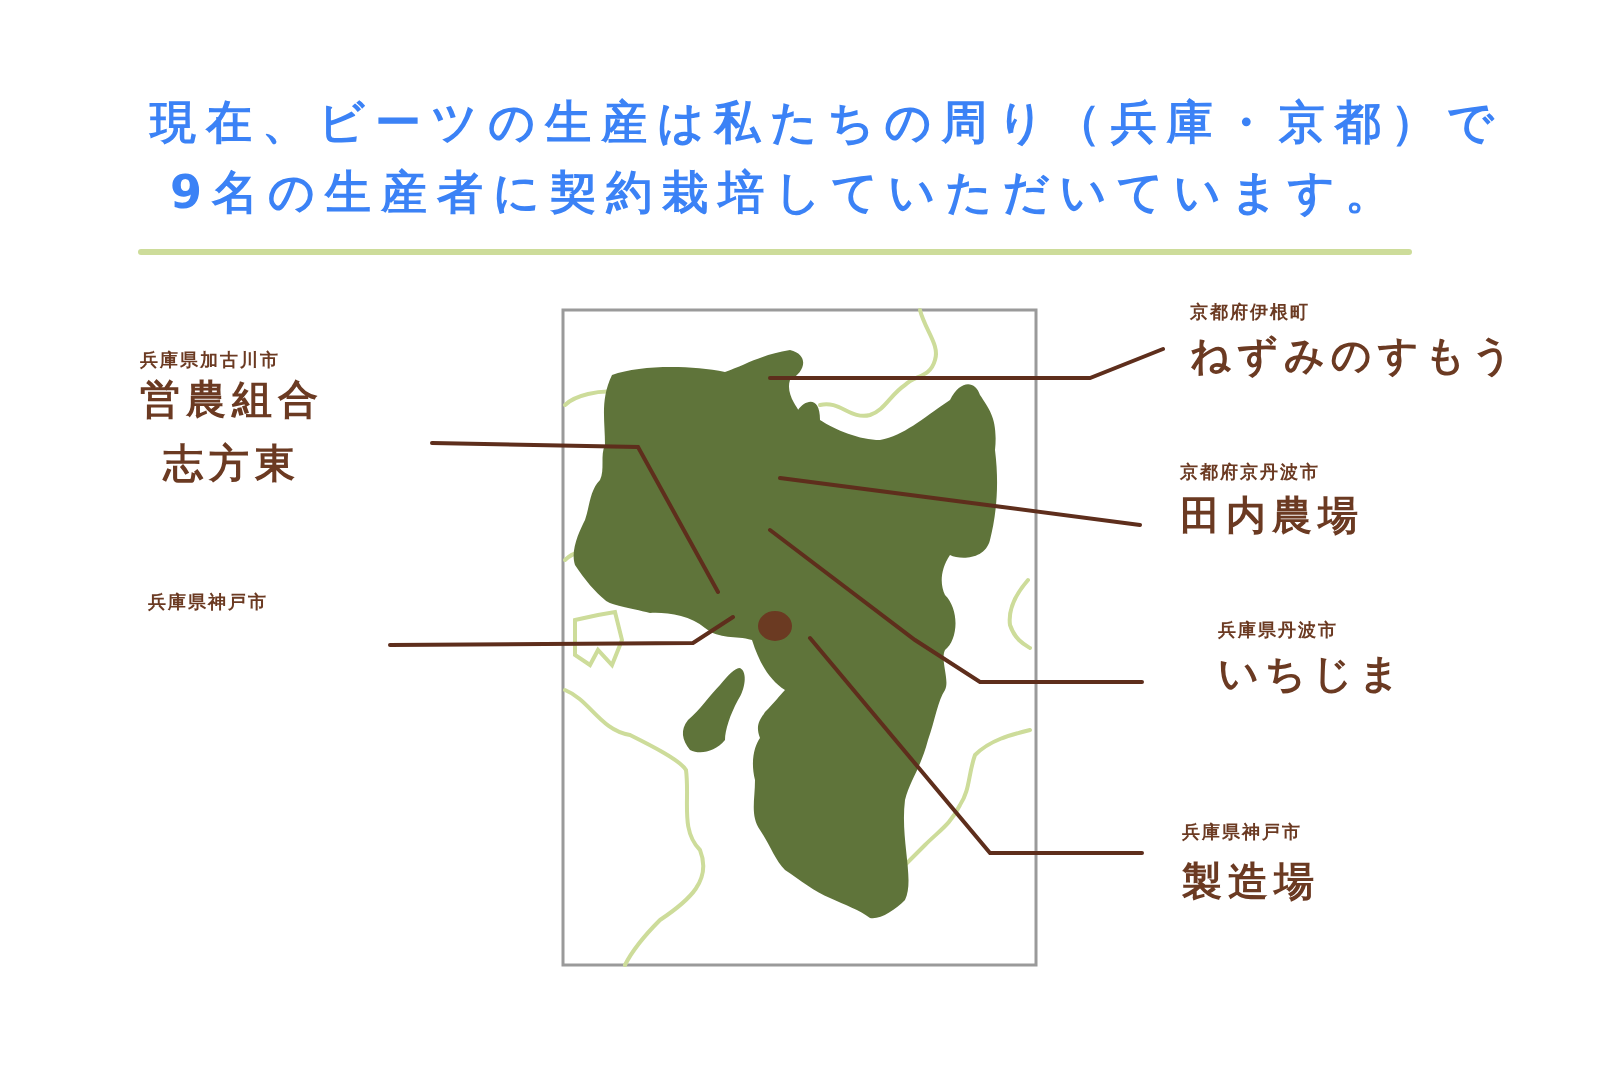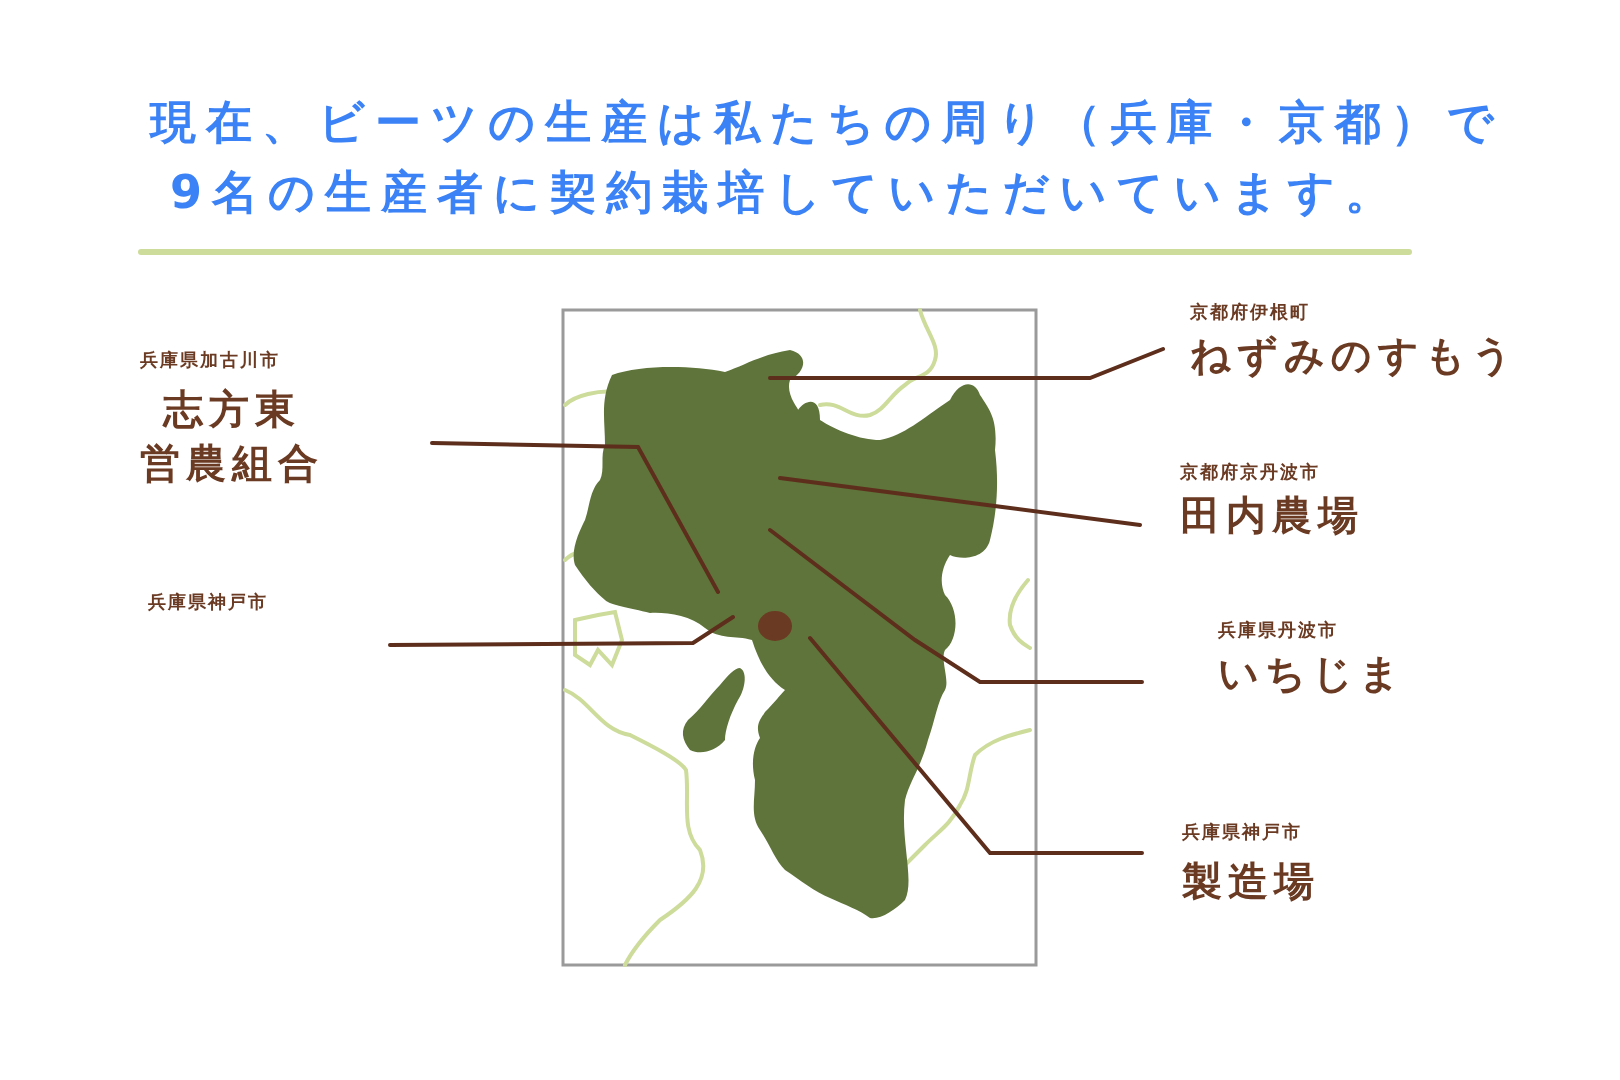--- a/index.html
+++ b/index.html
@@ -49,22 +49,22 @@
     <path d="M1142,853 L990,853 L810,638"></path>
     <path d="M432,443 L638,447 L718,592"></path>
     <path d="M390,645 L693,643 L733,617"></path>
   </g>
 
   <ellipse cx="775" cy="626" rx="17" ry="15" fill="#6b3a22"></ellipse>
 </svg>
 
 <div class="label" style="left:140px; top:348px;">
   <div class="addr">兵庫県加古川市</div>
+  <div class="name">営農組合</div>
   <div class="name" style="margin-top:10px;">志方東</div>
-  <div class="name">営農組合</div>
 </div>
 <div class="label" style="left:148px; top:590px;">
   <div class="addr">兵庫県神戸市</div>
 </div>
 
 <div class="label" style="left:1190px; top:300px;">
   <div class="addr">京都府伊根町</div>
   <div class="name" style="margin-top:4px;">ねずみのすもう</div>
 </div>
 <div class="label" style="left:1180px; top:460px;">

